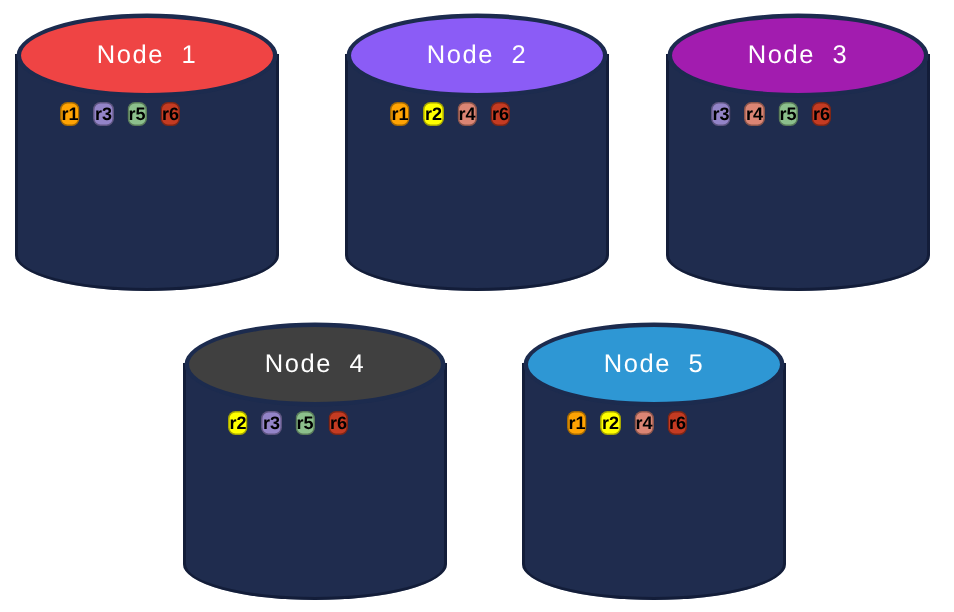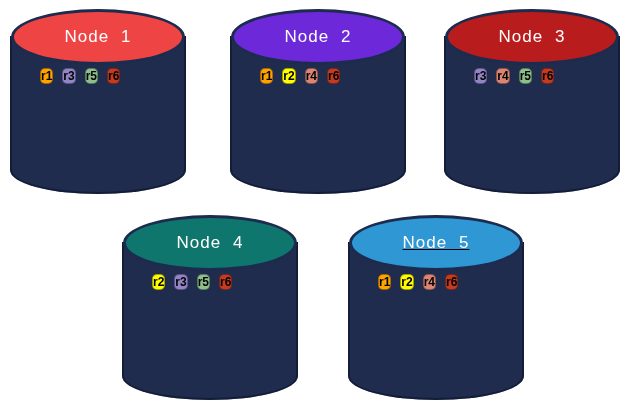--- a/index.html
+++ b/index.html
@@ -87,60 +87,60 @@
     <div class="bars">
       <div class="bar" style="background: rgb(255, 163, 3);">r1</div>
       <div class="bar" style="background: rgb(147, 132, 200);">r3</div>
       <div class="bar" style="background: rgb(140, 192, 140);">r5</div>
       <div class="bar" style="background: rgb(196, 59, 34);">r6</div>
     </div>
   </div>
 
   <div class="node" style="left:230px; top:8px;">
     <div class="cyl-body" style="background: rgb(31, 44, 78);"></div>
-    <div class="cyl-top" style="background: #6d28d9; text-align: center;">
+    <div class="cyl-top" style="background: #8b5cf6; text-align: center;">
       <span class="node-label">Node 2</span>
     </div>
     <div class="bars">
       <div class="bar" style="background: rgb(255, 163, 3);">r1</div>
       <div class="bar" style="background: rgb(255, 255, 0);">r2</div>
       <div class="bar" style="background: rgb(219, 133, 116);">r4</div>
       <div class="bar" style="background: rgb(196, 59, 34);">r6</div>
     </div>
   </div>
 
   <div class="node" style="left:444px; top:8px;">
     <div class="cyl-body" style="background: rgb(31, 44, 78);"></div>
-    <div class="cyl-top" style="background: #b91c1c;">
+    <div class="cyl-top" style="background: #a21caf;">
       <span class="node-label">Node 3</span>
     </div>
     <div class="bars">
       <div class="bar" style="background: rgb(147, 132, 200);">r3</div>
       <div class="bar" style="background: rgb(219, 133, 116);">r4</div>
       <div class="bar" style="background: rgb(140, 192, 140);">r5</div>
       <div class="bar" style="background: rgb(196, 59, 34);">r6</div>
     </div>
   </div>
 
   <div class="node" style="left:122px; top:214px;">
     <div class="cyl-body" style="background: rgb(31, 44, 78);"></div>
-    <div class="cyl-top" style="background: #0f766e;">
+    <div class="cyl-top" style="background: #404040;">
       <span class="node-label">Node 4</span>
     </div>
     <div class="bars">
       <div class="bar" style="background: rgb(255, 255, 0);">r2</div>
       <div class="bar" style="background: rgb(147, 132, 200);">r3</div>
       <div class="bar" style="background: rgb(140, 192, 140);">r5</div>
       <div class="bar" style="background: rgb(196, 59, 34);">r6</div>
     </div>
   </div>
 
   <div class="node" style="left:348px; top:214px;">
     <div class="cyl-body" style="background: rgb(31, 44, 78);"></div>
-    <div class="cyl-top" style="background: rgb(46, 151, 212); text-decoration: underline;">
+    <div class="cyl-top" style="background: rgb(46, 151, 212);">
       <span class="node-label">Node 5</span>
     </div>
     <div class="bars">
       <div class="bar" style="background: rgb(255, 163, 3);">r1</div>
       <div class="bar" style="background: rgb(255, 255, 0);">r2</div>
       <div class="bar" style="background: rgb(219, 133, 116);">r4</div>
       <div class="bar" style="background: rgb(196, 59, 34);">r6</div>
     </div>
   </div>
 

